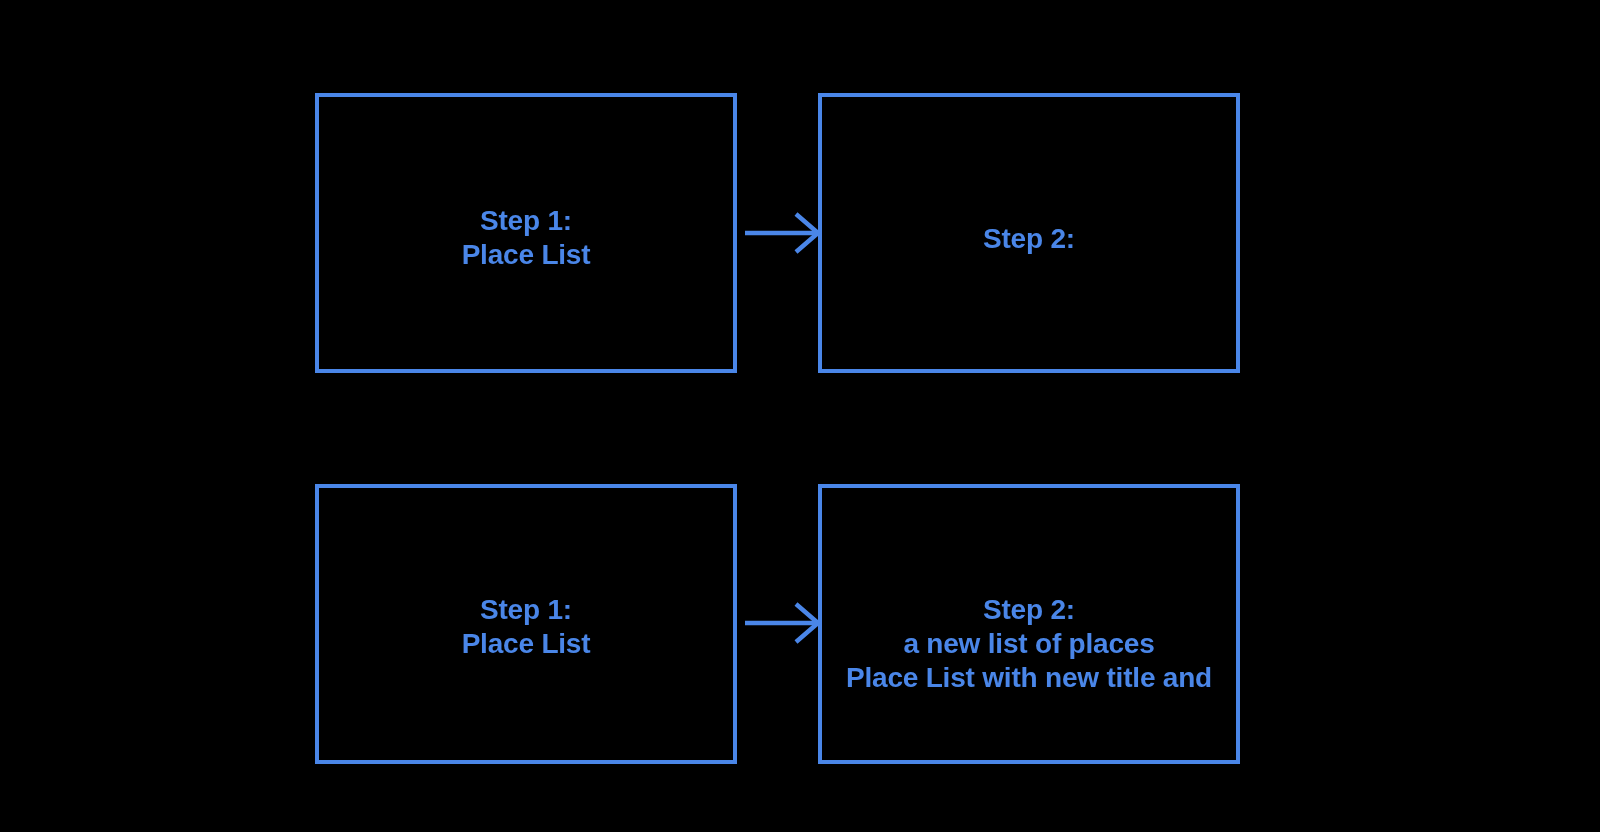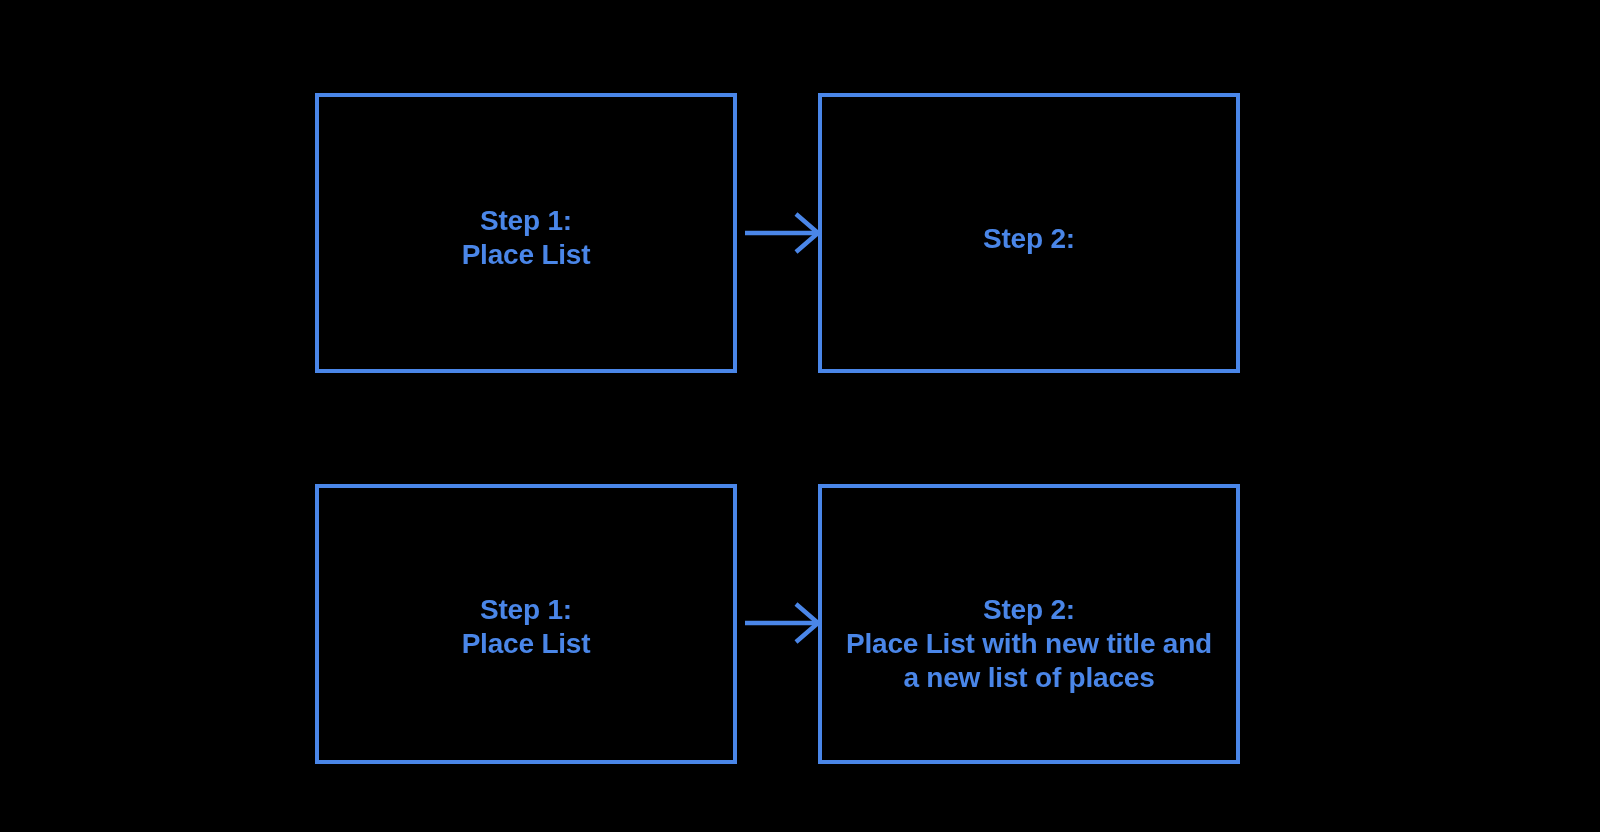--- a/index.html
+++ b/index.html
@@ -71,22 +71,22 @@
   <div class="flow-box" id="box-r2-from">
     <div class="label">
       <span>Step 1:</span>
       <span>Place List</span>
     </div>
   </div>
 
   <div class="flow-box" id="box-r2-to">
     <div class="label">
       <span>Step 2:</span>
+      <span>a new list of places</span>
       <span>Place List with new title and</span>
-      <span>a new list of places</span>
     </div>
   </div>
 
   <svg class="arrow-layer" viewBox="0 0 1600 832" xmlns="http://www.w3.org/2000/svg">
 
     <g stroke="#4A86E8" stroke-width="4.5" fill="none">
       <line x1="745" y1="233" x2="815" y2="233"></line>
       <polyline points="796,214 818,233 796,252"></polyline>
     </g>
 

